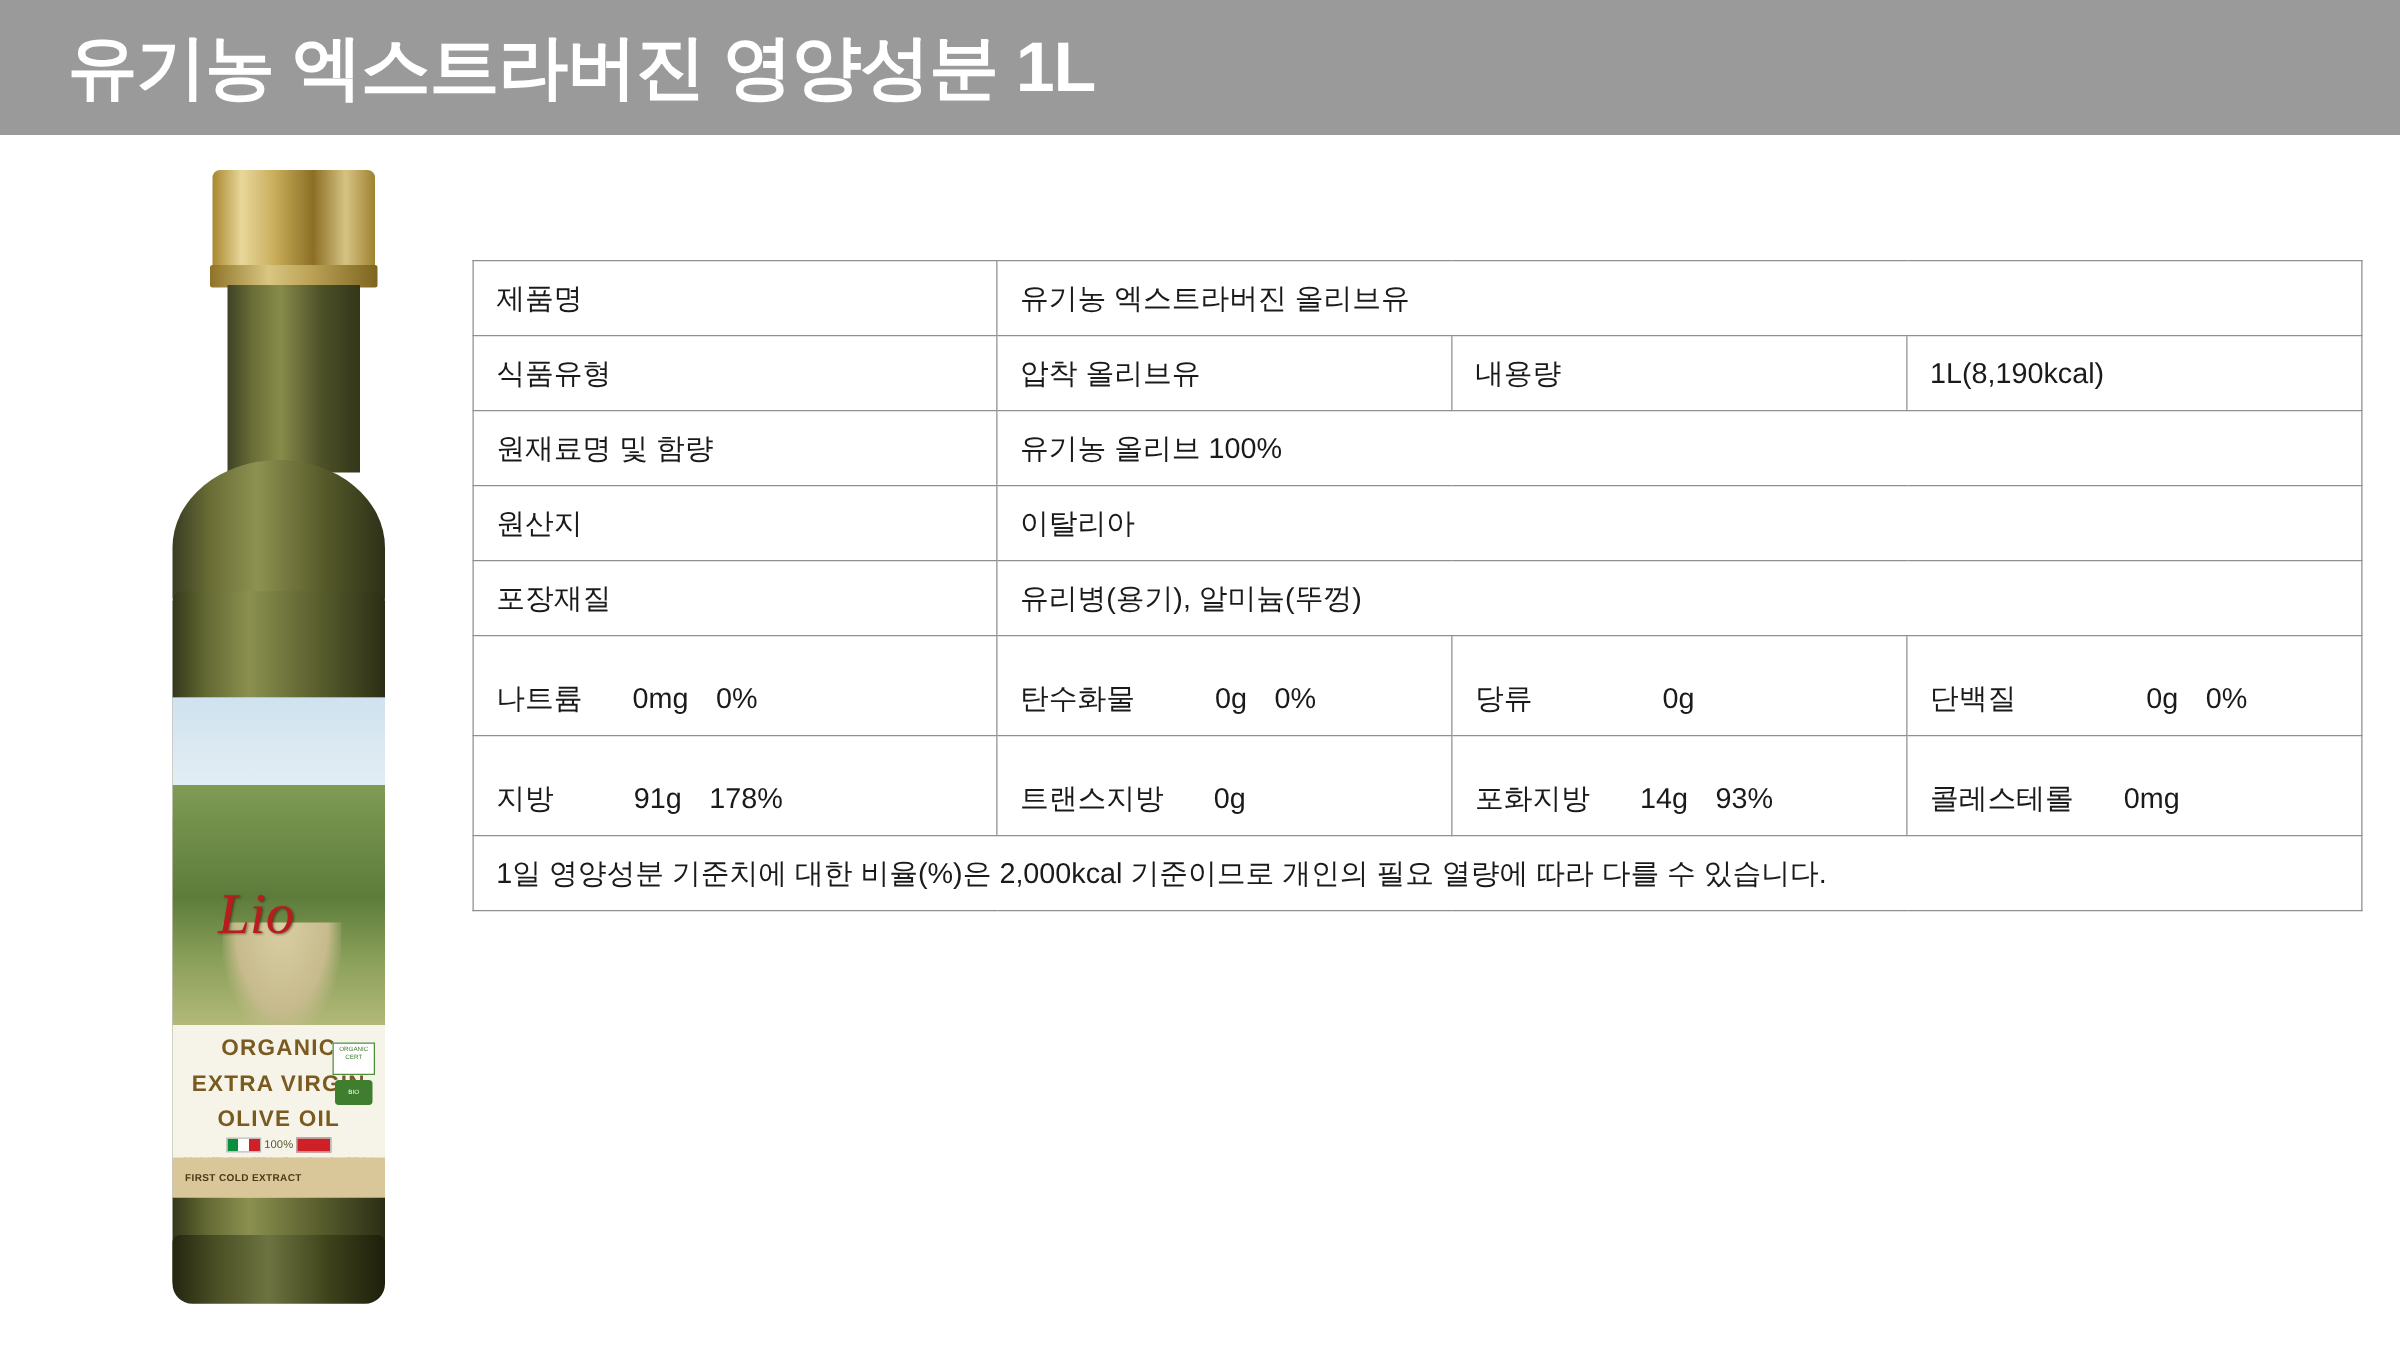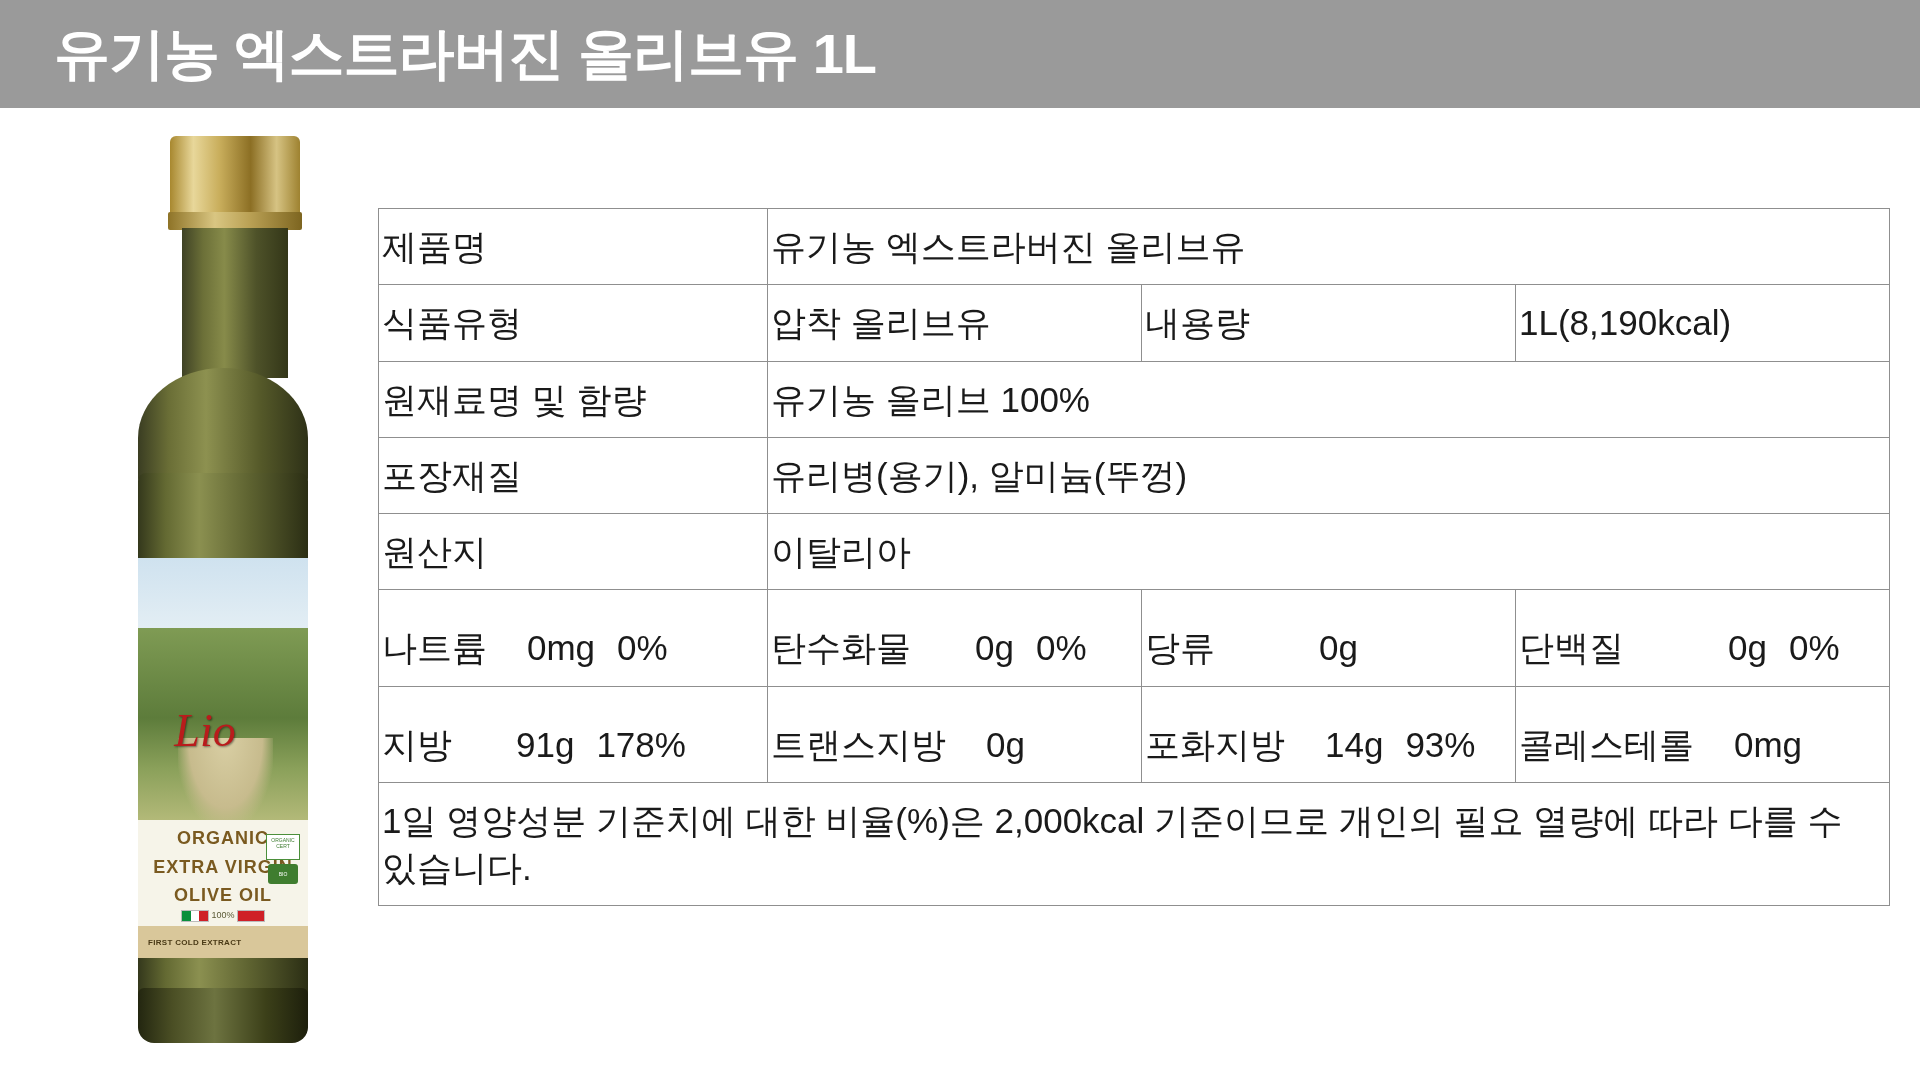--- a/index.html
+++ b/index.html
@@ -272,23 +272,23 @@
   .info-table {
     position: absolute;
     left: 378px;
     top: 208px;
     width: 1512px;
     border-collapse: collapse;
     table-layout: fixed;
   }
   .info-table td {
     border: 1px solid #8f8f8f;
-    font-size: 35px;
+    font-size: 23px;
     color: #1a1a1a;
-    padding: 14px 3px;
+    padding: 14px 18px;
     vertical-align: middle;
     line-height: 1.35;
     background: #ffffff;
   }
   .cell-label { width: 382px; }
   .nut-header td {
     background: #9a9a9a;
     color: #ffffff;
     font-weight: bold;
     border-color: #8f8f8f;
@@ -317,21 +317,21 @@
   .sp-sm { display: inline-block; width: 22px; }
   .sp-md { display: inline-block; width: 40px; }
   .sp-lg { display: inline-block; width: 64px; }
 </style>
 </head>
 <body>
 
 <div id="page">
 
   <div class="header-bar">
-    <div class="header-title">유기농 엑스트라버진 올리브유 1L</div>
+    <div class="header-title">유기농 엑스트라버진 영양성분 1L</div>
   </div>
 
   <div class="product-image">
     <div class="bottle-wrap">
       <div class="cap"></div>
       <div class="cap-ring"></div>
       <div class="neck"></div>
       <div class="shoulder"></div>
       <div class="body-glass"></div>
       <div class="body-base"></div>
@@ -378,27 +378,27 @@
         <td class="cell-label">식품유형</td>
         <td>압착 올리브유</td>
         <td>내용량</td>
         <td>1L(8,190kcal)</td>
       </tr>
       <tr>
         <td class="cell-label">원재료명 및 함량</td>
         <td colspan="3">유기농 올리브 100%</td>
       </tr>
       <tr>
+        <td class="cell-label">원산지</td>
+        <td colspan="3">이탈리아</td>
+      </tr>
+      <tr>
         <td class="cell-label">포장재질</td>
         <td colspan="3">유리병(용기), 알미늄(뚜껑)</td>
       </tr>
-      <tr>
-        <td class="cell-label">원산지</td>
-        <td colspan="3">이탈리아</td>
-      </tr>
 
 
       <tr>
         <td class="nut-cell">
           <span class="nm">나트륨</span><span class="sp-md"></span><span class="amt">0mg</span><span class="sp-sm"></span><span class="pct">0%</span>
         </td>
         <td class="nut-cell">
           <span class="nm">탄수화물</span><span class="sp-lg"></span><span class="amt">0g</span><span class="sp-sm"></span><span class="pct">0%</span>
         </td>
         <td class="nut-cell">

